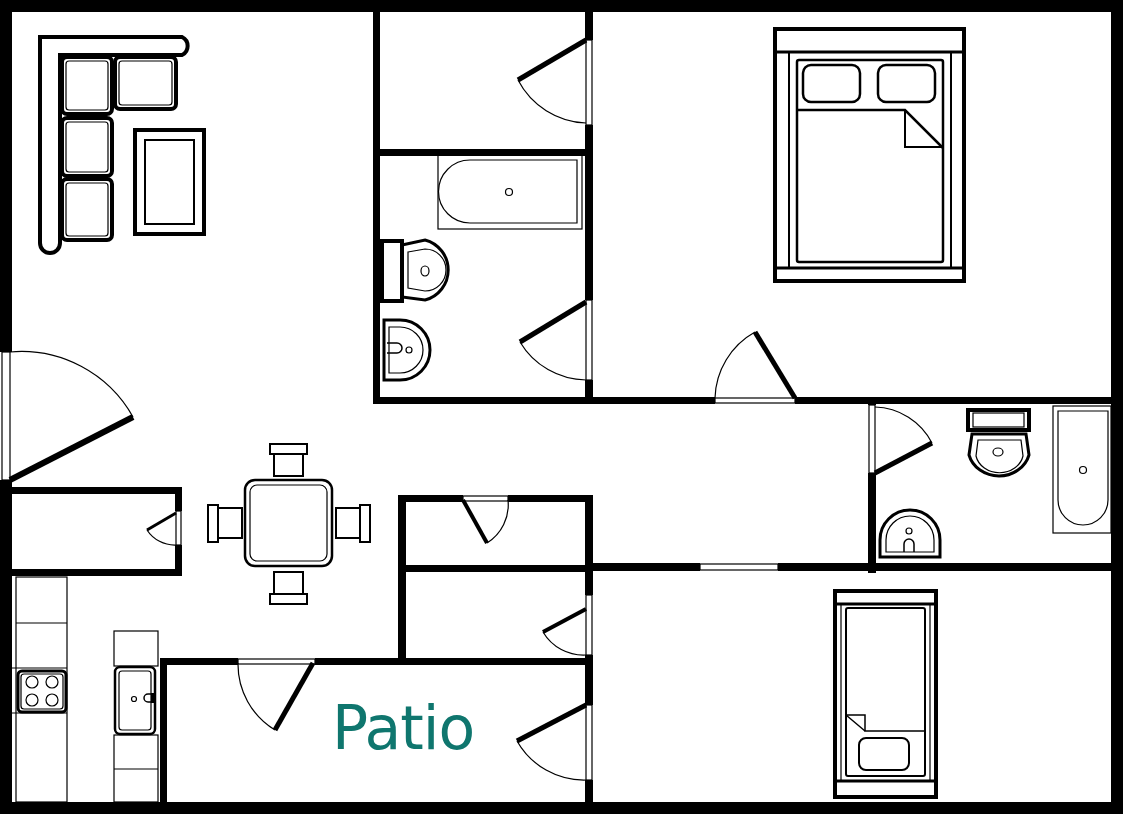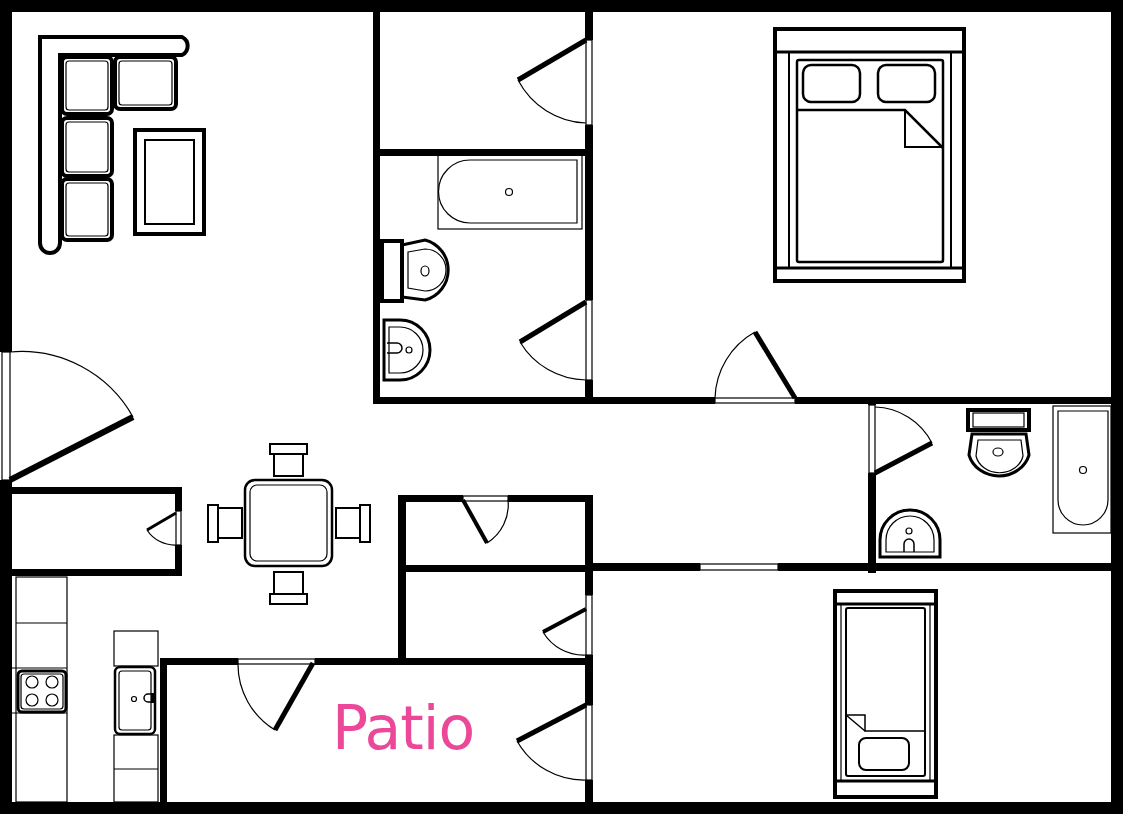--- a/index.html
+++ b/index.html
@@ -1,18 +1,18 @@
 <!DOCTYPE html>
 <html><head>
 <meta charset="utf-8">
 <style>
   html, body { margin:0; padding:0; background:#ffffff; }
   body { width:1123px; height:814px; overflow:hidden; font-family:"DejaVu Sans", sans-serif; }
   #plan { position:absolute; left:0; top:0; width:1123px; height:814px; }
-  .patio-label { position:absolute; left:332px; top:698px; font-family:"DejaVu Sans", sans-serif; font-size:60px; color:#ec4899; letter-spacing:-1px; line-height:1; }
+  .patio-label { position:absolute; left:332px; top:698px; font-family:"DejaVu Sans", sans-serif; font-size:60px; color:#0f766e; letter-spacing:-1px; line-height:1; }
 </style>
 </head>
 <body>
 
 <svg id="plan" width="1123" height="814" viewBox="0 0 1123 814" xmlns="http://www.w3.org/2000/svg">
   <rect x="0" y="0" width="1123" height="814" fill="#fff"></rect>
 
   <g fill="#000">
 
     <rect x="0" y="0" width="1123" height="12"></rect>

